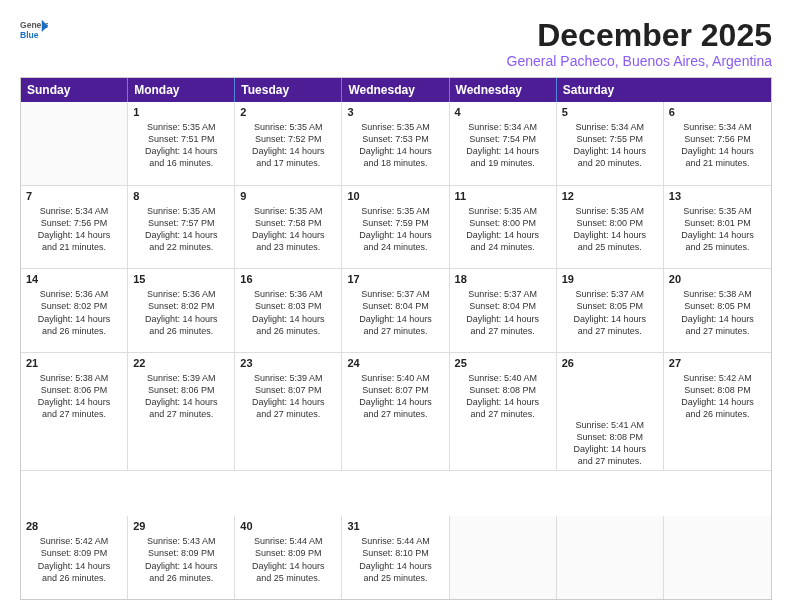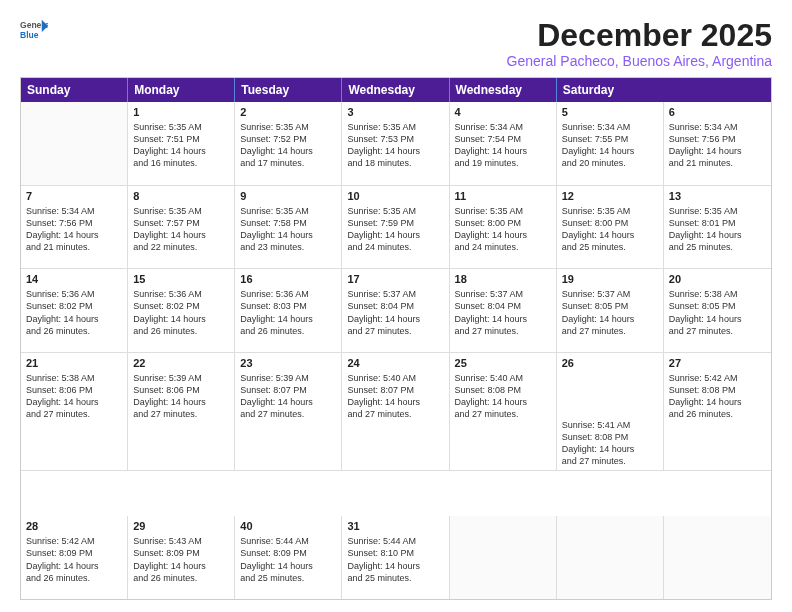--- a/index.html
+++ b/index.html
@@ -91,20 +91,21 @@
       font-weight: bold;
       font-size: 11px;
       color: #222;
       display: block;
       margin-bottom: 1px;
     }
     .cell-info {
       font-size: 9px;
       color: #333;
       line-height: 1.35;
+      text-align: center;
     }
     .empty-cell {
       background: #fafafa;
     }
   </style>
 </head>
 <body>
 
 <div class="page">
   <div class="header">

